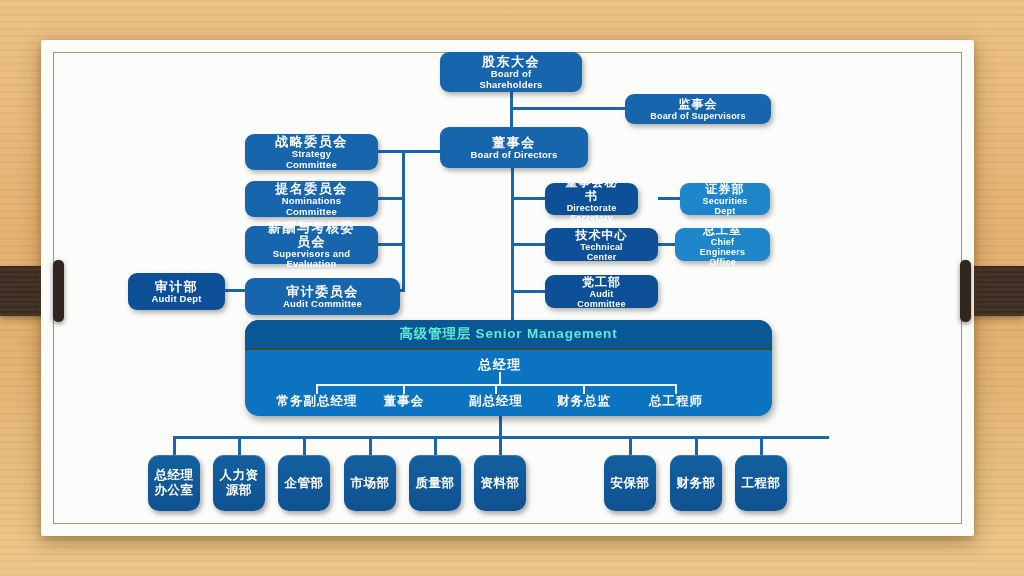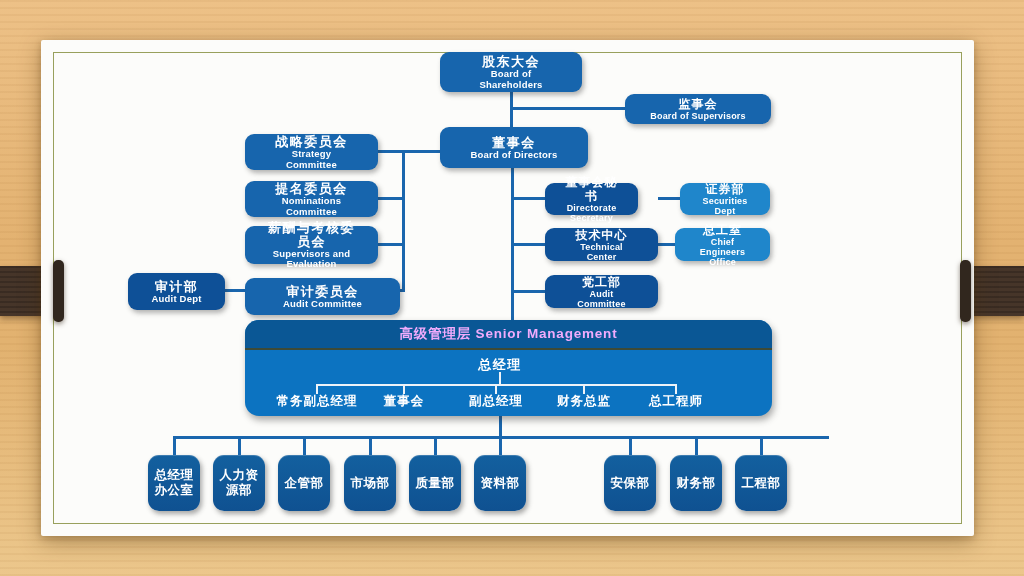--- a/index.html
+++ b/index.html
@@ -61,21 +61,21 @@
 
   
   .band{
     position:absolute;left:245px;top:320px;width:527px;height:96px;
     background:#0c73c1;border-radius:14px;overflow:hidden;
     box-shadow:2px 4px 7px rgba(40,40,40,.4);
   }
   .band-header{
     height:28px;background:#0a5795;border-bottom:2px solid #3e4a36;
     display:flex;align-items:center;justify-content:center;
-    color:#f0abfc;font-size:13.5px;font-weight:bold;letter-spacing:.8px;
+    color:#5eead4;font-size:13.5px;font-weight:bold;letter-spacing:.8px;
   }
   .gm{
     position:absolute;left:500px;top:356px;transform:translateX(-50%);
     color:#fff;font-size:13px;font-weight:bold;letter-spacing:1.5px;white-space:nowrap;
   }
   .pos{
     position:absolute;top:393px;transform:translateX(-50%);
     color:#fff;font-size:12.5px;font-weight:bold;letter-spacing:1px;white-space:nowrap;
   }
 

